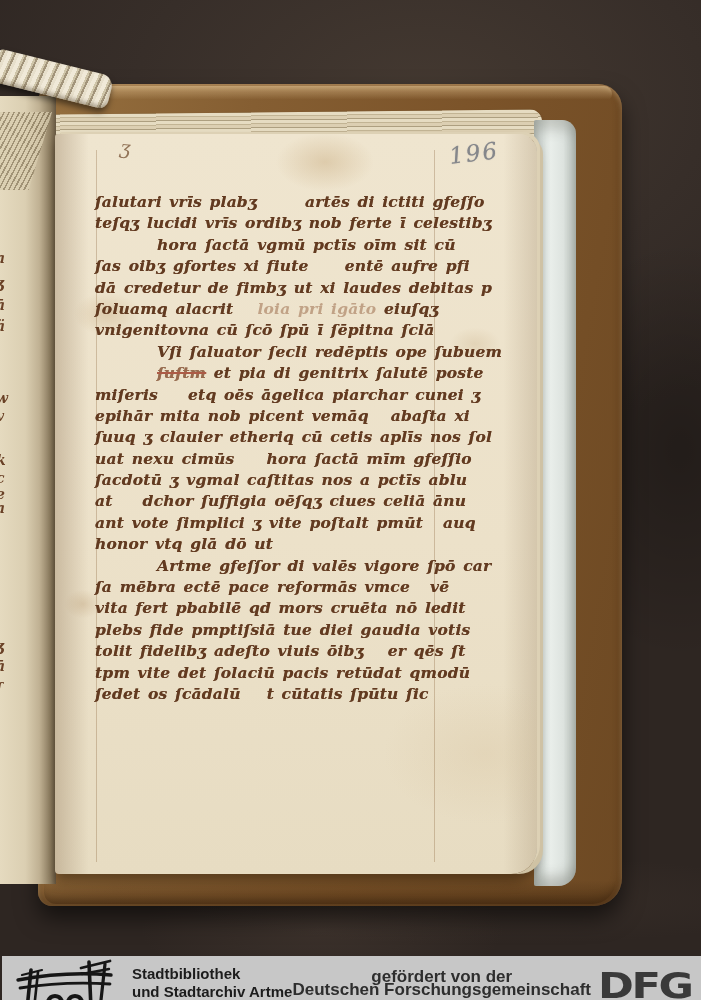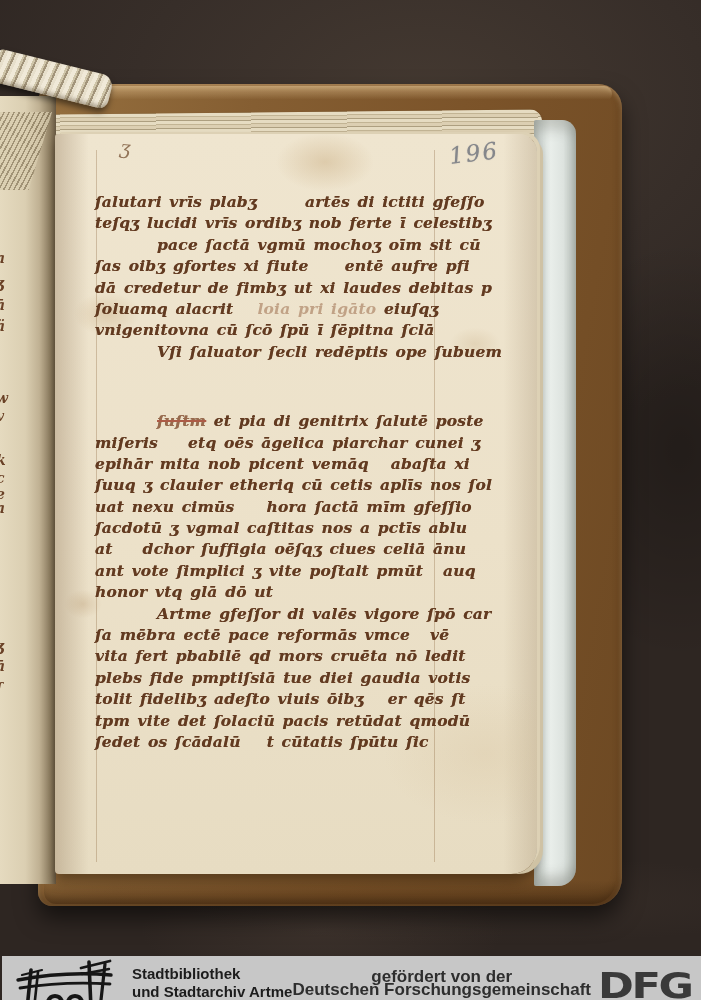--- a/index.html
+++ b/index.html
@@ -139,27 +139,27 @@
 
   <div class="ruling left"></div>
   <div class="ruling right"></div>
 
   <div class="quire-mark">ʒ</div>
   <div class="pencil-folio">196</div>
 
   <div class="text-block">
       <div class="ms-line"><span class="ms-seg ink">ſalutari vrīs plabʒ</span><span class="ms-gap" style="width: 48px;"></span><span class="ms-seg ink">artēs di ictiti gfeſſo</span></div>
       <div class="ms-line"><span class="ms-seg ink">teſqʒ lucidi vrīs ordibʒ nob ferte ī celestibʒ</span></div>
-      <div class="ms-line" style="padding-left: 62px;"><span class="ms-seg ink">pace ſactā vgmū mochoʒ oīm sit cū</span></div>
+      <div class="ms-line" style="padding-left: 62px;"><span class="ms-seg ink">hora ſactā vgmū pctīs oīm sit cū</span></div>
       <div class="ms-line"><span class="ms-seg ink">ſas oibʒ gfortes xi fiute</span><span class="ms-gap" style="width: 36px;"></span><span class="ms-seg ink">entē aufre pfi</span></div>
       <div class="ms-line"><span class="ms-seg ink">dā credetur de fimbʒ ut xi laudes debitas p</span></div>
       <div class="ms-line"><span class="ms-seg ink">ſoluamq alacrit</span><span class="ms-gap" style="width: 24px;"></span><span class="ms-seg faded">loia pri igāto</span><span class="ms-seg ink"> eiuſqʒ</span></div>
       <div class="ms-line"><span class="ms-seg ink">vnigenitovna cū ſcō ſpū ī ſēpitna ſclā</span></div>
       <div class="ms-line" style="padding-left: 62px;"><span class="ms-seg ink">Vſi ſaluator ſecli redēptis ope ſubuem</span></div>
-      <div class="ms-line" style="padding-left: 62px; margin-top: 48px;"><span class="ms-seg strike">ſuſtm</span><span class="ms-seg ink">  et pia di genitrix ſalutē poste</span></div>
+      <div class="ms-line" style="padding-left: 62px;"><span class="ms-seg strike">ſuſtm</span><span class="ms-seg ink">  et pia di genitrix ſalutē poste</span></div>
       <div class="ms-line"><span class="ms-seg ink">miſeris</span><span class="ms-gap" style="width: 30px;"></span><span class="ms-seg ink">etq oēs āgelica piarchar cunei ʒ</span></div>
       <div class="ms-line"><span class="ms-seg ink">epihār mita nob picent vemāq</span><span class="ms-gap" style="width: 22px;"></span><span class="ms-seg ink">abaſta xi</span></div>
       <div class="ms-line"><span class="ms-seg ink">ſuuq ʒ clauier etheriq cū cetis aplīs nos ſol</span></div>
       <div class="ms-line"><span class="ms-seg ink">uat nexu cimūs</span><span class="ms-gap" style="width: 32px;"></span><span class="ms-seg ink">hora ſactā mīm gfeſſio</span></div>
       <div class="ms-line"><span class="ms-seg ink">ſacdotū ʒ vgmal caſtitas nos a pctīs ablu</span></div>
       <div class="ms-line"><span class="ms-seg ink">at</span><span class="ms-gap" style="width: 30px;"></span><span class="ms-seg ink">dchor ſuffigia oēſqʒ ciues celiā ānu</span></div>
       <div class="ms-line"><span class="ms-seg ink">ant vote ſimplici ʒ vite poſtalt pmūt</span><span class="ms-gap" style="width: 20px;"></span><span class="ms-seg ink">auq</span></div>
       <div class="ms-line"><span class="ms-seg ink">honor vtq glā dō ut</span></div>
       <div class="ms-line" style="padding-left: 62px;"><span class="ms-seg ink">Artme gfeſſor di valēs vigore ſpō car</span></div>
       <div class="ms-line"><span class="ms-seg ink">ſa mēbra ectē pace reformās vmce</span><span class="ms-gap" style="width: 20px;"></span><span class="ms-seg ink">vē</span></div>

